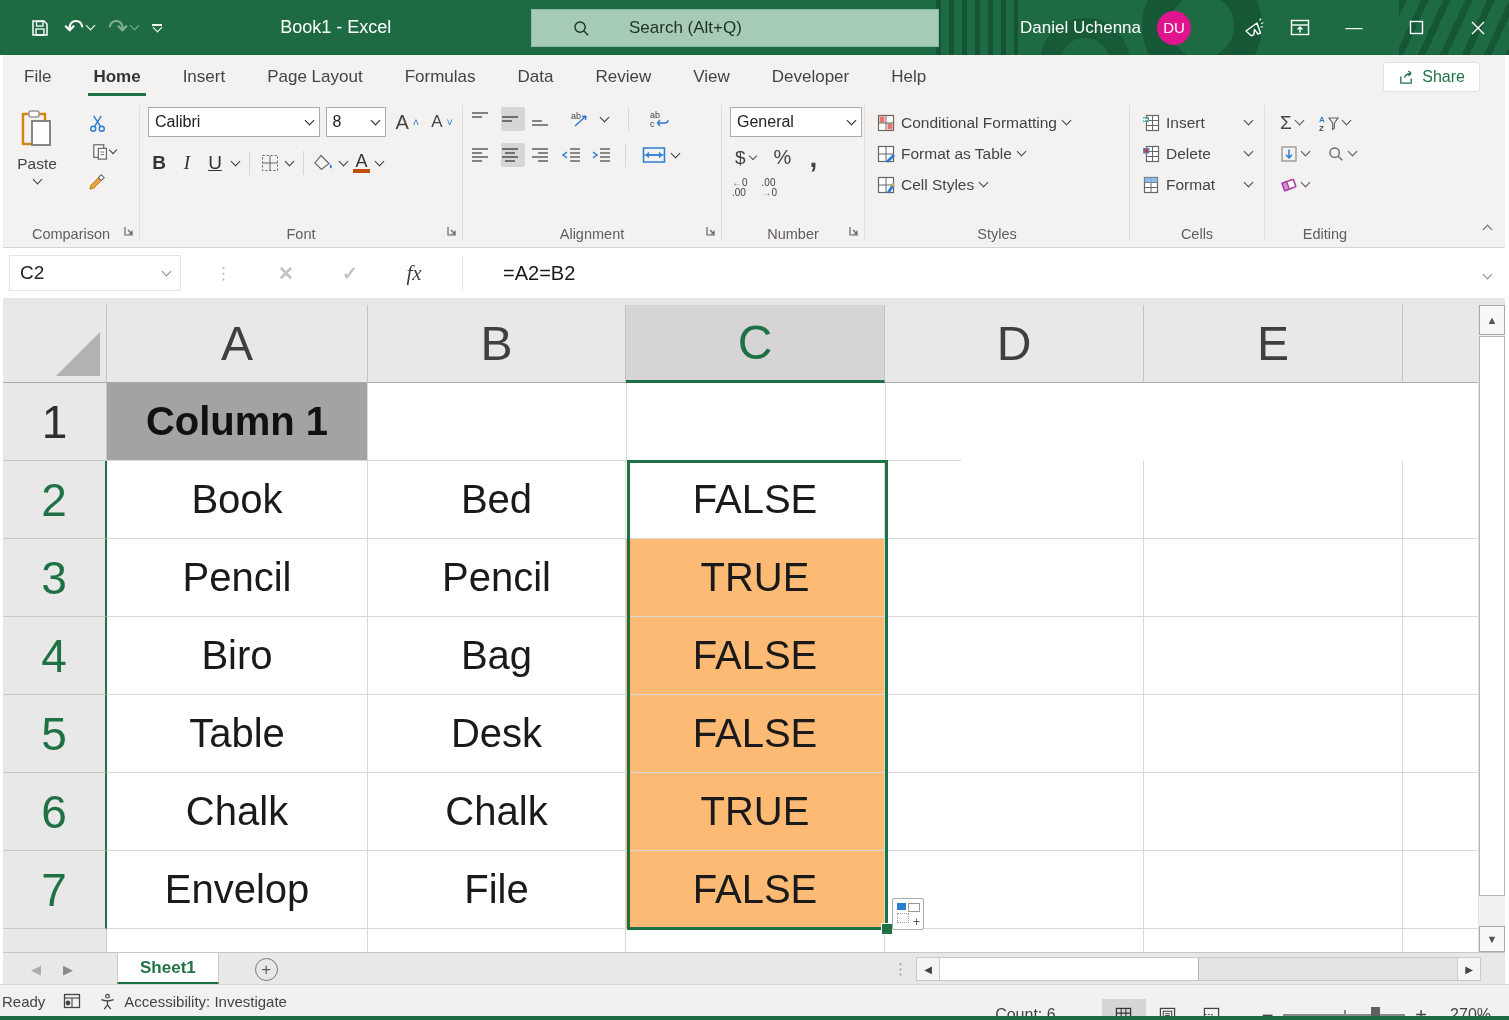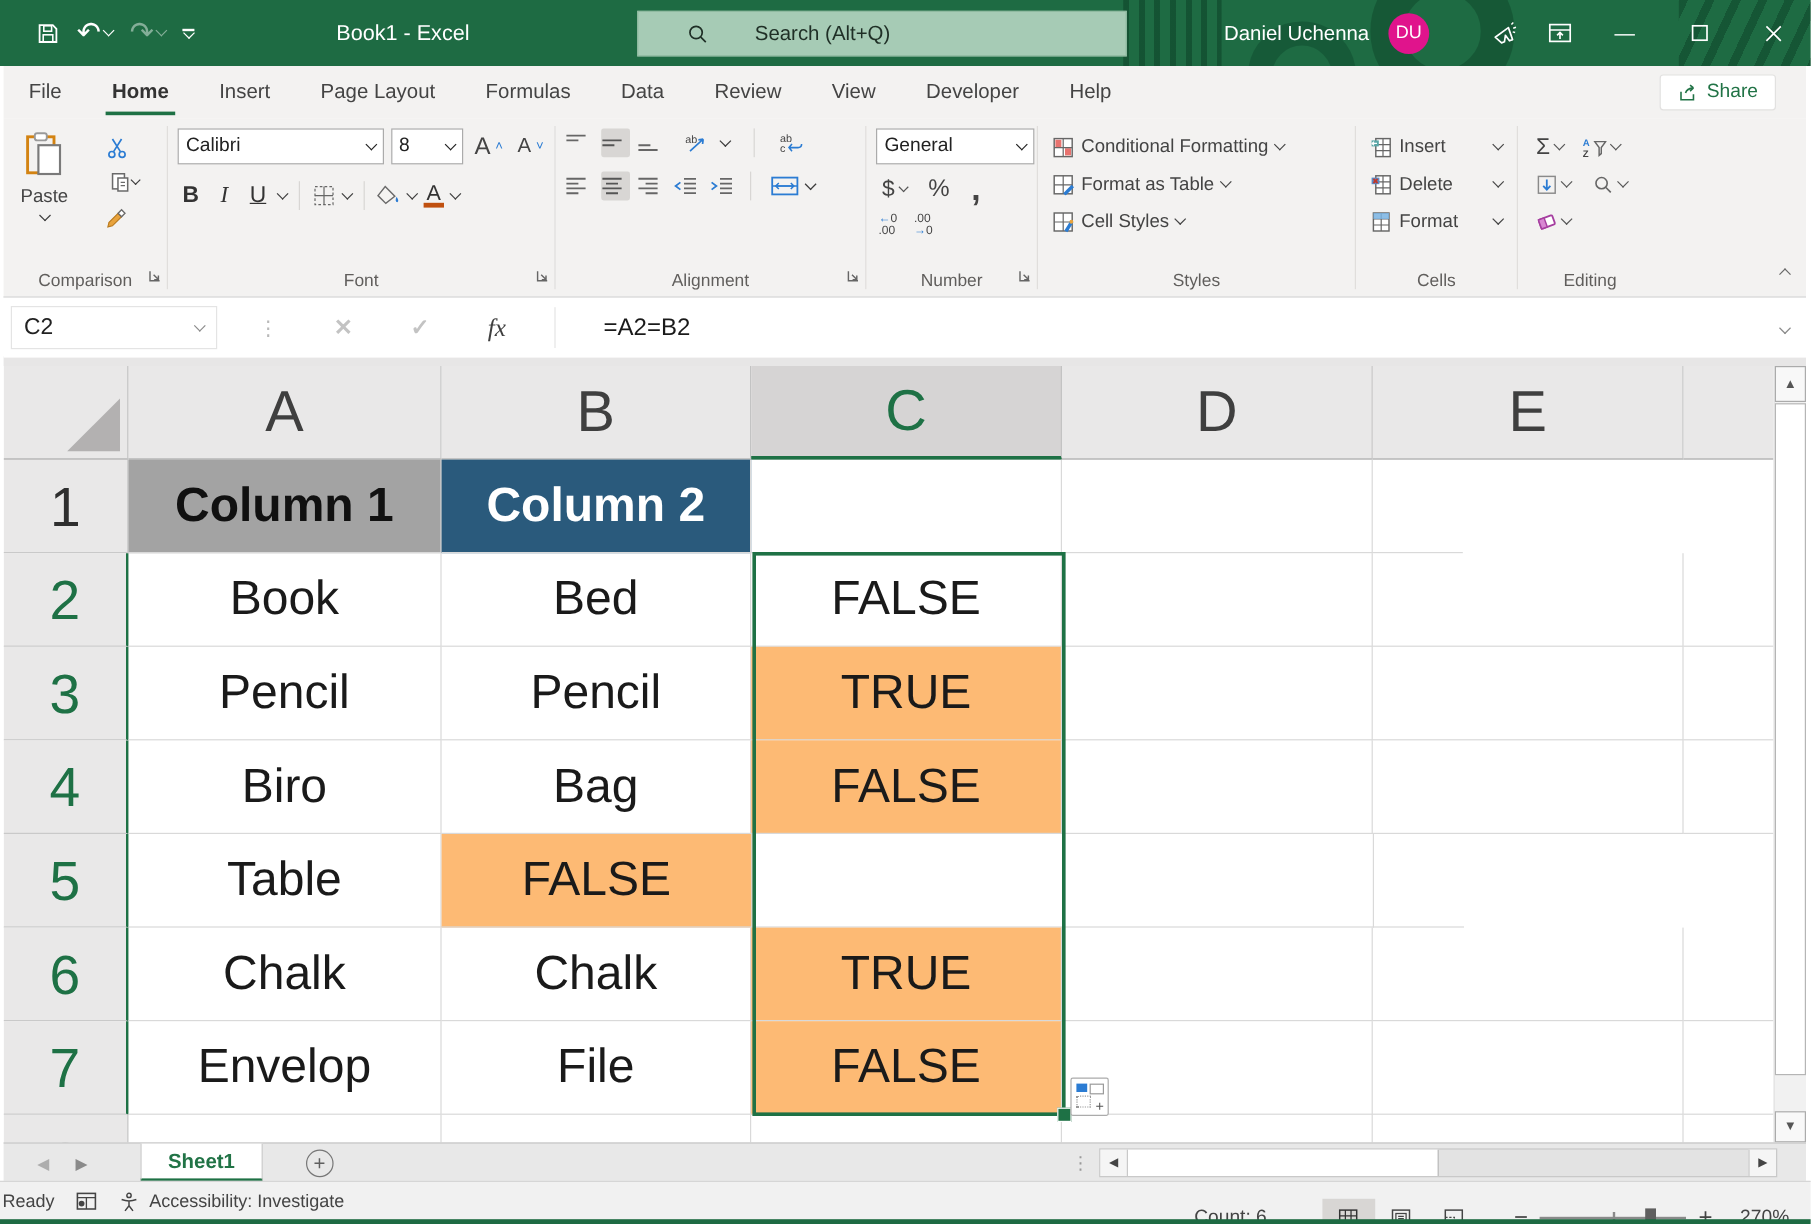--- a/index.html
+++ b/index.html
@@ -639,21 +639,20 @@
       <div class="colhead w-b">B</div>
       <div class="colhead w-c sel">C</div>
       <div class="colhead w-d">D</div>
       <div class="colhead w-e">E</div>
       <div class="colhead w-f"></div>
     </div>
 
     <div class="grow">
       <div class="rowhead">1</div>
       <div class="cell w-a c-a1">Column 1</div>
-      <div class="cell w-b c-b1">Column 2</div>
       <div class="cell w-d"></div>
       <div class="cell w-e"></div>
       <div class="cell w-f"></div>
     </div>
 
     <div class="grow">
       <div class="rowhead sel">2</div>
       <div class="cell w-a">Book</div>
       <div class="cell w-b">Bed</div>
       <div class="cell w-c">FALSE</div>
@@ -678,20 +677,21 @@
       <div class="cell w-b">Bag</div>
       <div class="cell w-c c-selgrey">FALSE</div>
       <div class="cell w-d"></div>
       <div class="cell w-e"></div>
       <div class="cell w-f"></div>
     </div>
 
     <div class="grow">
       <div class="rowhead sel">5</div>
       <div class="cell w-a">Table</div>
+      <div class="cell w-b">Desk</div>
       <div class="cell w-c c-selgrey">FALSE</div>
       <div class="cell w-d"></div>
       <div class="cell w-e"></div>
       <div class="cell w-f"></div>
     </div>
 
     <div class="grow">
       <div class="rowhead sel">6</div>
       <div class="cell w-a">Chalk</div>
       <div class="cell w-b">Chalk</div>

